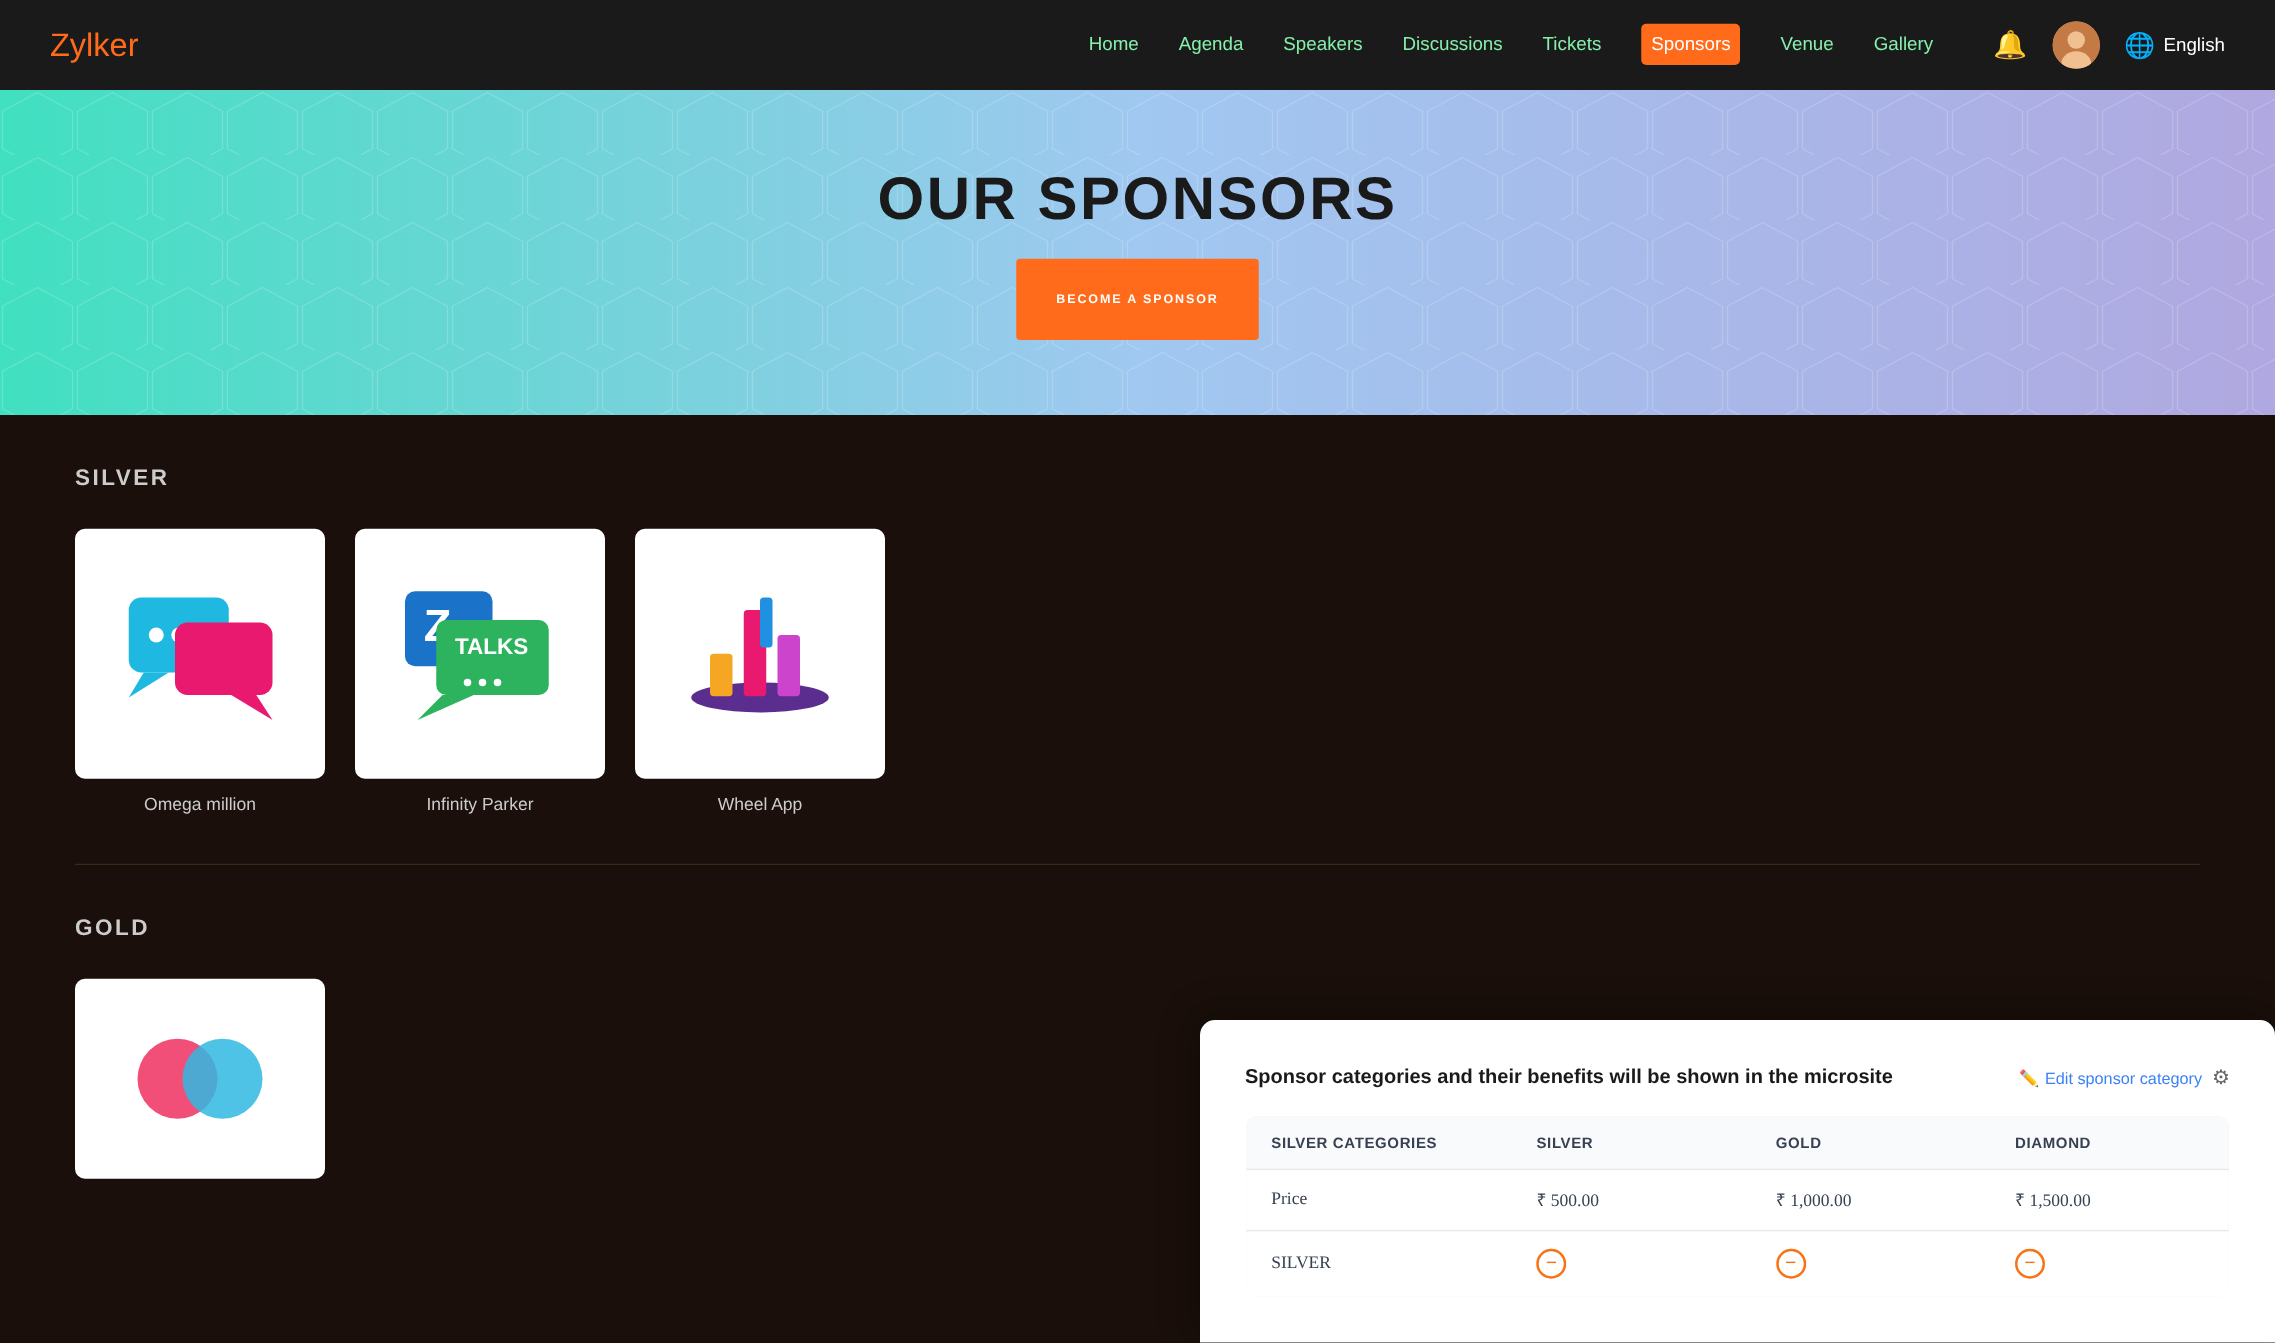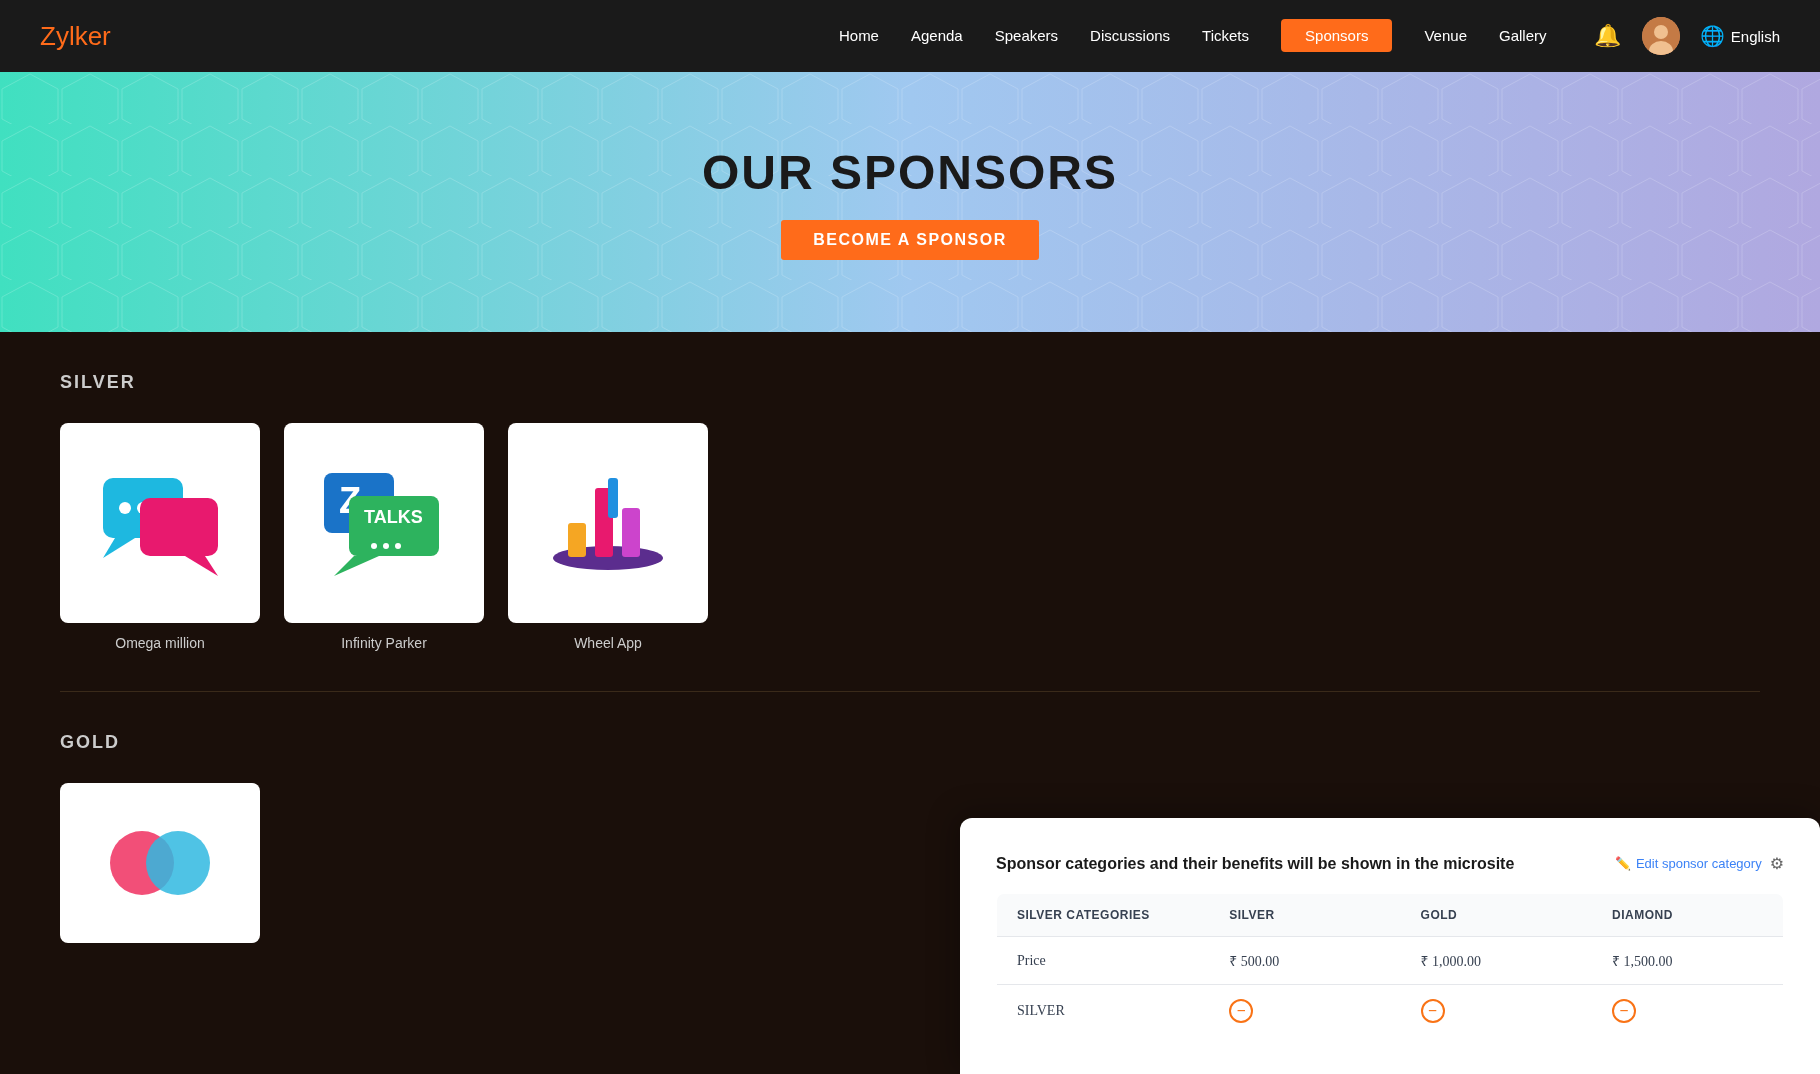--- a/index.html
+++ b/index.html
@@ -21,27 +21,27 @@
       font-weight: normal;
       margin-right: auto;
     }
     .nav-links {
       display: flex;
       gap: 32px;
       list-style: none;
       align-items: center;
     }
     .nav-links li a {
-      color: #ffffff;
+      color: #86efac;
       text-decoration: none;
       font-size: 15px;
     }
     .nav-links li.active a {
       background: #ff6b1a;
-      padding: 8px 24px;
+      padding: 8px 8px;
       border-radius: 4px;
       color: white;
     }
     .nav-right {
       display: flex;
       align-items: center;
       gap: 20px;
       margin-left: 48px;
     }
     .nav-bell {
@@ -76,22 +76,22 @@
       color: #1a1a1a;
       letter-spacing: 2px;
       position: relative;
       z-index: 2;
       margin-bottom: 20px;
     }
     .hero-btn {
       background: #ff6b1a;
       color: white;
       border: none;
-      padding: 11px 32px;
-      font-size: 16px;
+      padding: 27px 32px;
+      font-size: 10px;
       font-weight: 700;
       letter-spacing: 1.5px;
       cursor: pointer;
       border-radius: 3px;
       position: relative;
       z-index: 2;
     }
 
     
     .main-content {

